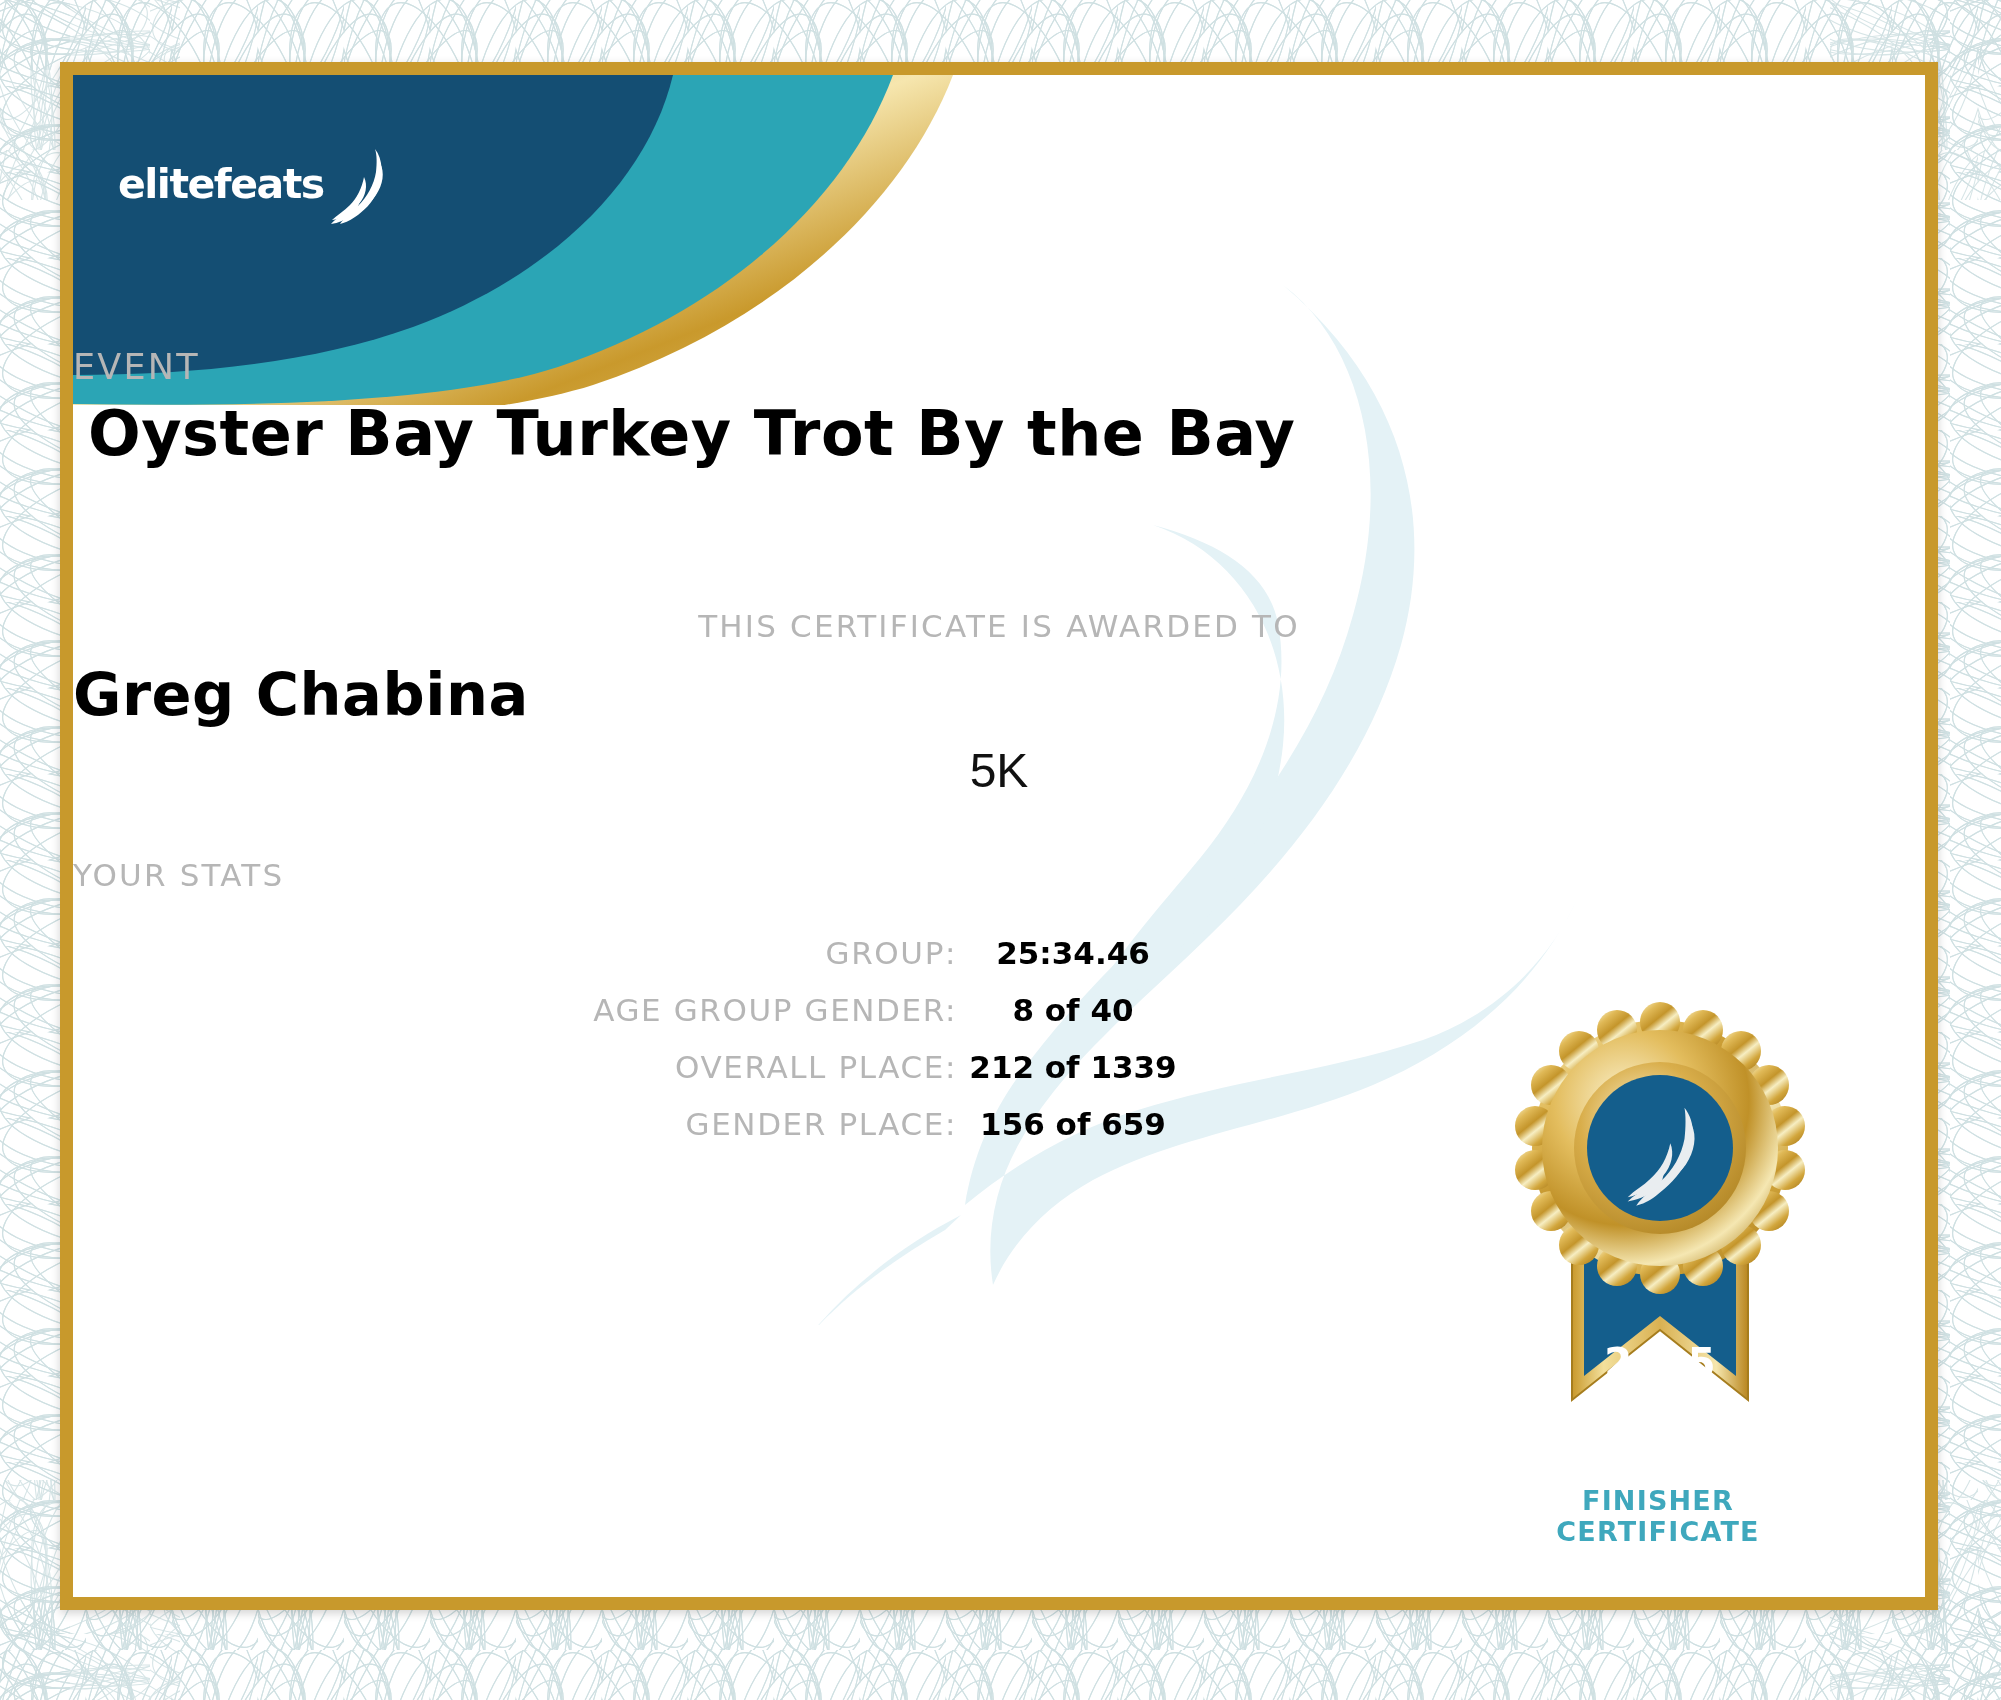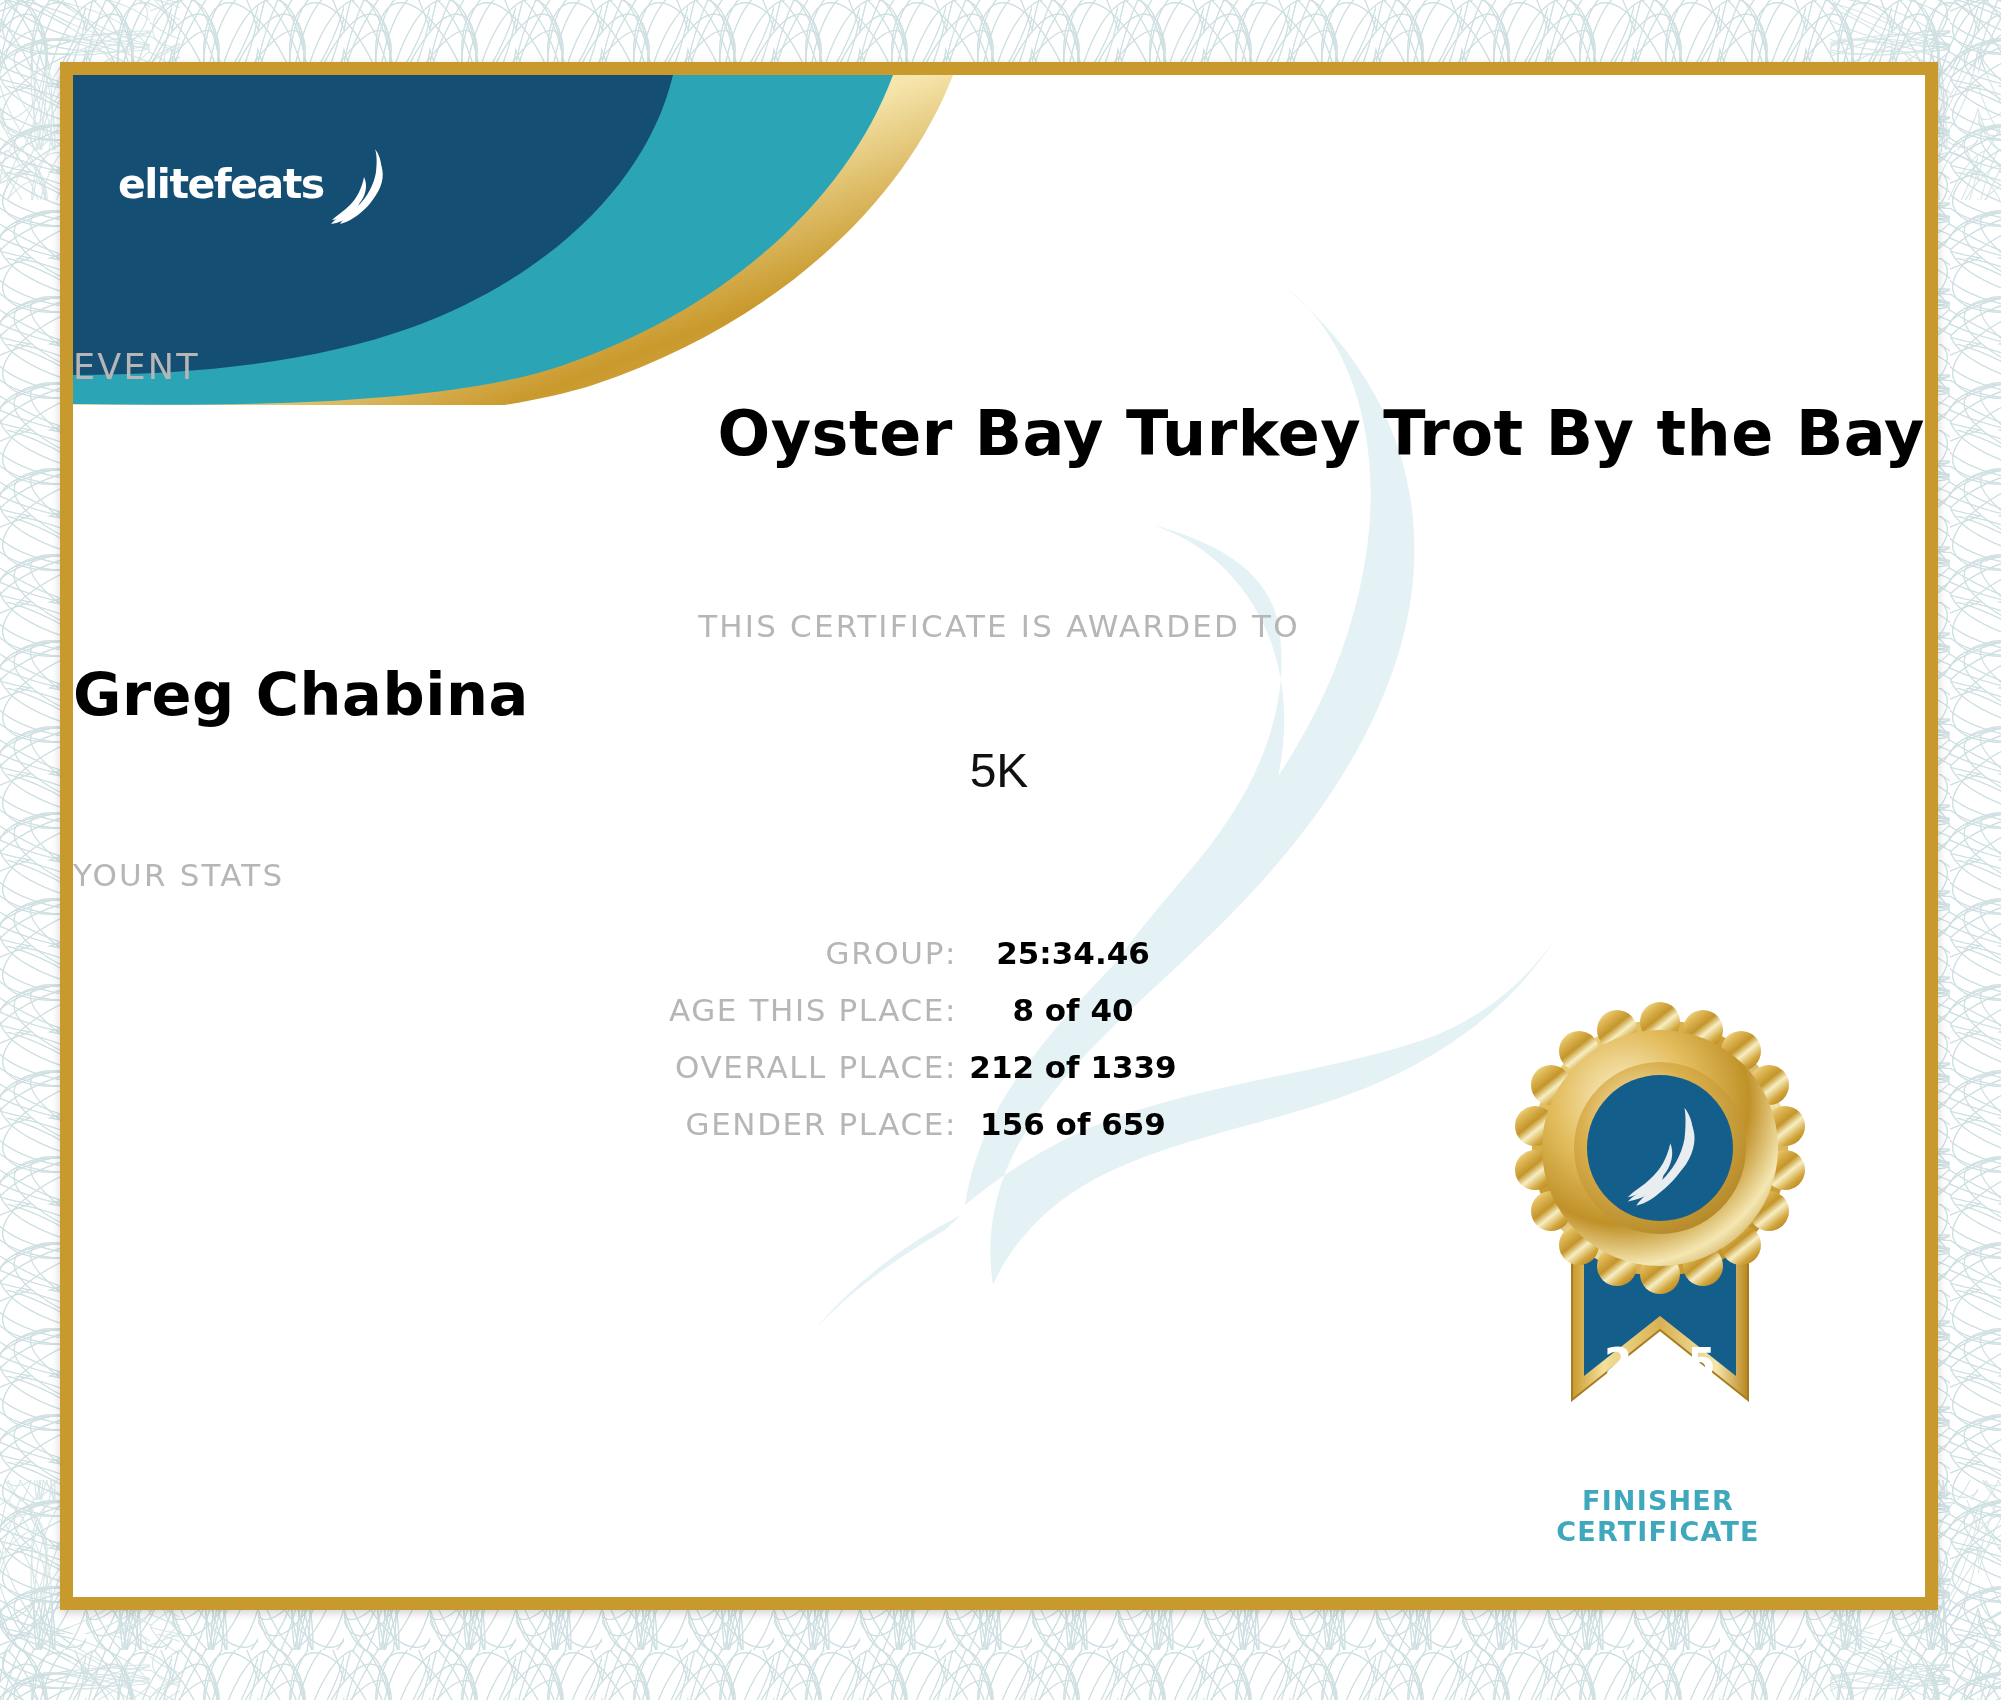--- a/index.html
+++ b/index.html
@@ -87,21 +87,21 @@
 
   .event-label{
     position:absolute;
     left:0; right:0; top:272px;
     text-align:left;
     font-size:35px;
   }
   .event-title{
     position:absolute;
     left:15px; right:0; top:322px;
-    text-align:right;
+    text-align:left;
     color:#000000;
     font-size:62px;
     font-weight:bold;
     letter-spacing:.5px;
     font-family:"DejaVu Sans", sans-serif;
   }
 
   .awarded-label{
     position:absolute;
     left:0; right:0; top:533px;
@@ -287,21 +287,21 @@
       <div class="distance">5K</div>
 
       <div class="lbl stats-label">YOUR STATS</div>
 
       <div class="stats-table">
         <div class="stat-row">
           <span class="stat-key">GROUP:</span>
           <span class="stat-val">25:34.46</span>
         </div>
         <div class="stat-row">
-          <span class="stat-key">AGE THIS PLACE:</span>
+          <span class="stat-key">AGE GROUP GENDER:</span>
           <span class="stat-val">8 of 40</span>
         </div>
         <div class="stat-row">
           <span class="stat-key">OVERALL PLACE:</span>
           <span class="stat-val">212 of 1339</span>
         </div>
         <div class="stat-row">
           <span class="stat-key">GENDER PLACE:</span>
           <span class="stat-val">156 of 659</span>
         </div>

